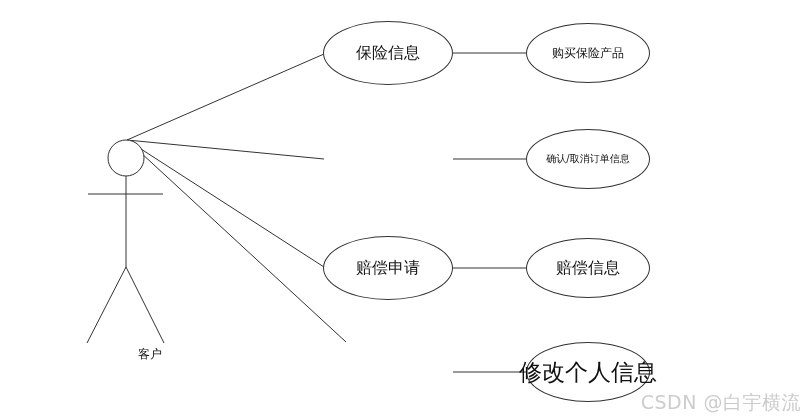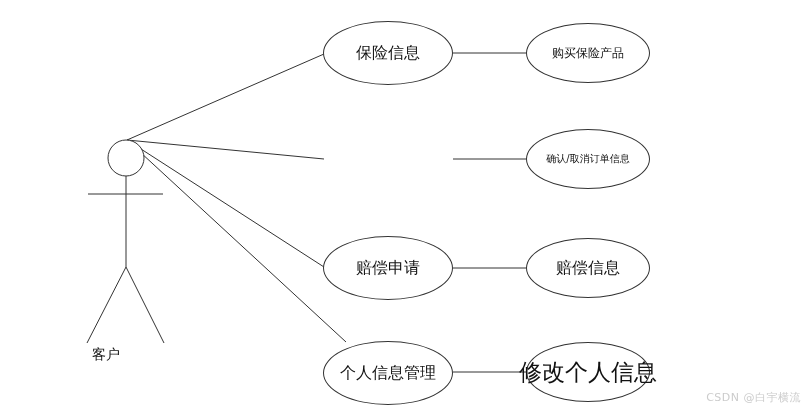--- a/index.html
+++ b/index.html
@@ -24,27 +24,27 @@
   }
   .uc-l{width:130px;height:64px;left:323px;}
   .uc-r{width:124px;height:60px;left:526px;}
   .f18{font-size:16px;}
   .f17{font-size:23px;}
   .f14{font-size:12px;}
   .f13{font-size:10px;}
   #actor-label{
     position:absolute;z-index:2;
     left:92px;top:346px;width:70px;
-    text-align:left;
-    font-size:14px;color:#111111;
+    text-align:right;
+    font-size:12px;color:#111111;
   }
   #watermark{
     position:absolute;z-index:2;
     right:4px;top:390px;
-    font-size:11px;
+    font-size:19px;
     color:#cccccc;
     letter-spacing:0.5px;
   }
 </style>
 </head>
 <body>
 
 <div id="canvas">
 
   <svg id="wires" width="805" height="416" viewBox="0 0 805 416">
@@ -69,23 +69,20 @@
       </g>
     </g>
   </svg>
 
   <div class="uc uc-l f18" style="top:21px">
     <span>保险信息</span>
   </div>
   <div class="uc uc-l f18" style="top:236px">
     <span>赔偿申请</span>
   </div>
-  <div class="uc uc-l f18" style="top:341px">
-    <span>个人信息管理</span>
-  </div>
 
   <div class="uc uc-r f14" style="top:23px">
     <span>购买保险产品</span>
   </div>
   <div class="uc uc-r f13" style="top:129px">
     <span>确认/取消订单信息</span>
   </div>
   <div class="uc uc-r f18" style="top:238px">
     <span>赔偿信息</span>
   </div>

